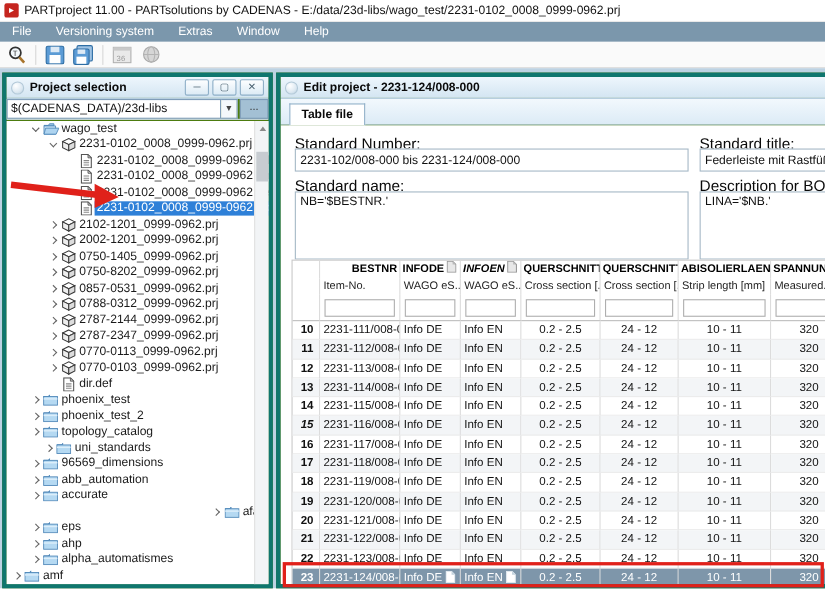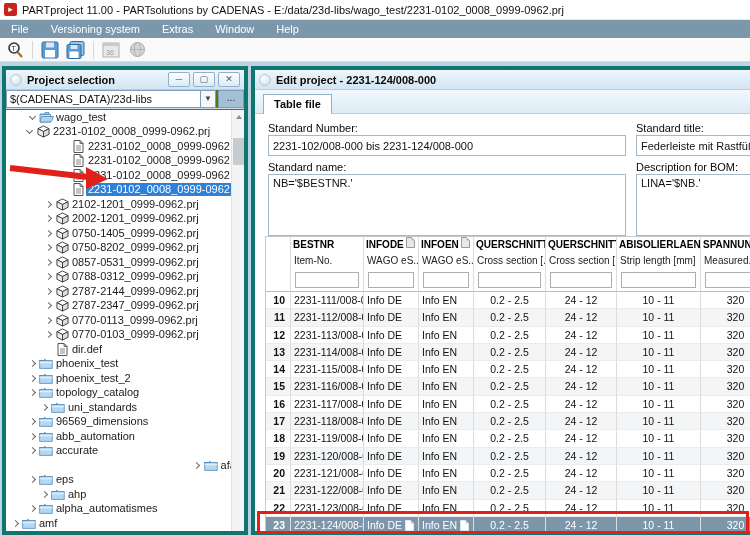--- a/index.html
+++ b/index.html
@@ -56,32 +56,32 @@
   .vs-up i { width:0; height:0; border-left:3.5px solid transparent; border-right:3.5px solid transparent; border-bottom:4px solid #8a8a8a; }
   .vs-thumb { position:absolute; left:1px; top:28px; width:11px; height:27px; background:#c7ccd1; }
 
   #right-panel { left:251px; top:4px; width:520px; height:469px; overflow:hidden; }
   .tabstrip { height:24px; background:linear-gradient(#f2f8fd,#dcebf6); border-bottom:1px solid #b6cede;
               display:flex; align-items:flex-end; padding-left:8px; }
   .tab { height:20px; background:#fff; border:1px solid #8fb0c8; border-bottom:none; padding:0 10px;
          font-size:11px; font-weight:bold; line-height:19px; color:#0a0a0a; position:relative; top:1px; }
   .rp-content { position:absolute; left:0; top:44px; right:0; bottom:0; background:#fff; }
 
-  .fld-label { position:absolute; font-size:11px; color:#0a0a0a; }
+  .fld-label { position:absolute; font-size:14px; color:#0a0a0a; }
   .fld-input { position:absolute; border:1px solid #a5b8c6; font-size:11px; padding:0 4px; color:#111; background:#fff; }
   .fld-area  { position:absolute; border:1px solid #a5b8c6; font-size:11px; padding:2px 4px; color:#111;
                background:#fff; resize:none; overflow:hidden; font-family:"Liberation Sans",sans-serif; }
 
   
   #ptable { position:absolute; left:10px; top:122px; width:505px; border:1px solid #c9c9c9; background:#fff; }
   .trow { display:flex; }
   .tcell { flex:none; border-right:1px solid #dcdcdc; overflow:hidden; white-space:nowrap; }
   .hname { height:16px; font-size:10px; font-weight:bold; line-height:16px; padding:0 2px;
            display:flex; align-items:center; gap:2px; justify-content:flex-start; }
-  .hname.center { justify-content:flex-start; }
+  .hname.center { justify-content:flex-end; }
   .hdesc { height:15px; font-size:10px; color:#222; line-height:15px; padding:0 3px; }
   .hfilter { height:24px; display:flex; align-items:center; justify-content:center; border-bottom:1px solid #bdbdbd; }
   .hfilter input { width:calc(100% - 8px); height:16px; border:1px solid #aeaeae; }
   .drow { display:flex; height:17.3px; }
   .drow .tcell { font-size:10.5px; line-height:17px; padding:0 3px; border-bottom:1px solid #ececec; color:#111; }
   .drow.alt .tcell { background:#f3f5f7; }
   .drow .num { text-align:right; font-weight:bold; padding-right:5px; }
   .ctr { text-align:center; }
   .drow.selrow .tcell { background:#7e96aa; color:#fff; border-bottom-color:#7e96aa; }
   .cell-ico { display:inline-block; vertical-align:-2px; margin-left:3px; }
@@ -171,21 +171,21 @@
           </span>
           <span class="t-icon">
             <svg width="15" height="12" viewBox="0 0 15 12">
               <path d="M1 3 h4 l1-1.5 h4 v2 h-9 z" fill="#9ec7e8" stroke="#4f87b8" stroke-width="0.8"></path>
               <path d="M1 3.5 h10.5 v7.5 h-10.5 z" fill="#cfe6f8" stroke="#4f87b8" stroke-width="0.8"></path>
               <path d="M2.5 5.5 h12 l-2.5 5.5 h-11 z" fill="#aed4f0" stroke="#4f87b8" stroke-width="0.8"></path>
             </svg>
           </span>
           <span class="t-label">wago_test</span>
         </div>
-        <div class="tree-row" style="padding-left: 17px;">
+        <div class="tree-row" style="padding-left: 36px;">
           <span class="chev expanded">
             <i></i>
           </span>
           <span class="t-icon">
             <svg width="13" height="13" viewBox="0 0 14 14">
               <path d="M7 1 L13 4 L7 7 L1 4 Z" fill="#fff" stroke="#3a3a3a" stroke-width="1"></path>
               <path d="M1 4 L7 7 L7 13 L1 10 Z" fill="#eee" stroke="#3a3a3a" stroke-width="1"></path>
               <path d="M13 4 L13 10 L7 13 L7 7 Z" fill="#ddd" stroke="#3a3a3a" stroke-width="1"></path>
             </svg>
           </span>
@@ -496,21 +496,21 @@
           </span>
           <span class="t-icon">
             <svg width="14" height="11" viewBox="0 0 14 11">
               <path d="M0.7 2.5 h4.3 l1-1.5 h0 v1.5 z" fill="#8fc0e6" stroke="#4f87b8" stroke-width="0.8"></path>
               <rect x="0.7" y="2.5" width="12.5" height="7.8" fill="#b5d9f2" stroke="#4f87b8" stroke-width="0.8"></rect>
               <rect x="0.7" y="4" width="12.5" height="1.3" fill="#dceefa"></rect>
             </svg>
           </span>
           <span class="t-label">eps</span>
         </div>
-        <div class="tree-row" style="padding-left: 32px;">
+        <div class="tree-row" style="padding-left: 20px;">
           <span class="chev collapsed">
             <i></i>
           </span>
           <span class="t-icon">
             <svg width="14" height="11" viewBox="0 0 14 11">
               <path d="M0.7 2.5 h4.3 l1-1.5 h0 v1.5 z" fill="#8fc0e6" stroke="#4f87b8" stroke-width="0.8"></path>
               <rect x="0.7" y="2.5" width="12.5" height="7.8" fill="#b5d9f2" stroke="#4f87b8" stroke-width="0.8"></rect>
               <rect x="0.7" y="4" width="12.5" height="1.3" fill="#dceefa"></rect>
             </svg>
           </span>
@@ -589,21 +589,21 @@
             <div class="tcell hname center" style="width: 73px;">
               <span>BESTNR</span>
             </div>
             <div class="tcell hname" style="width: 55px;">
               <span>INFODE</span>
               <span><svg width="9" height="11" viewBox="0 0 9 11">
                   <path d="M0.5 0.5 h5 l3 3 v7 h-8 z" fill="#e8e8e8" stroke="#9a9a9a"></path>
                   <path d="M5.5 0.5 l3 3 h-3 z" fill="#bbb"></path>
                 </svg></span>
             </div>
-            <div class="tcell hname" style="width: 55px;">
+            <div class="tcell hname" style="width: 55px; font-style: italic;">
               <span>INFOEN</span>
               <span><svg width="9" height="11" viewBox="0 0 9 11">
                   <path d="M0.5 0.5 h5 l3 3 v7 h-8 z" fill="#e8e8e8" stroke="#9a9a9a"></path>
                   <path d="M5.5 0.5 l3 3 h-3 z" fill="#bbb"></path>
                 </svg></span>
             </div>
             <div class="tcell hname" style="width: 72px;">
               <span>QUERSCHNITT1</span>
             </div>
             <div class="tcell hname" style="width: 71px;">
@@ -694,21 +694,21 @@
             <div class="tcell num" style="width: 25px;">14</div>
             <div class="tcell" style="width: 73px;">2231-115/008-000</div>
             <div class="tcell" style="width: 55px;">Info DE</div>
             <div class="tcell" style="width: 55px;">Info EN</div>
             <div class="tcell ctr" style="width: 72px;">0.2 - 2.5</div>
             <div class="tcell ctr" style="width: 71px;">24 - 12</div>
             <div class="tcell ctr" style="width: 84px;">10 - 11</div>
             <div class="tcell ctr" style="width: 70px;">320</div>
           </div>
           <div class="drow alt">
-            <div class="tcell num" style="width: 25px;">15</div>
+            <div class="tcell num" style="width: 25px; font-style: italic;">15</div>
             <div class="tcell" style="width: 73px;">2231-116/008-000</div>
             <div class="tcell" style="width: 55px;">Info DE</div>
             <div class="tcell" style="width: 55px;">Info EN</div>
             <div class="tcell ctr" style="width: 72px;">0.2 - 2.5</div>
             <div class="tcell ctr" style="width: 71px;">24 - 12</div>
             <div class="tcell ctr" style="width: 84px;">10 - 11</div>
             <div class="tcell ctr" style="width: 70px;">320</div>
           </div>
           <div class="drow">
             <div class="tcell num" style="width: 25px;">16</div>

